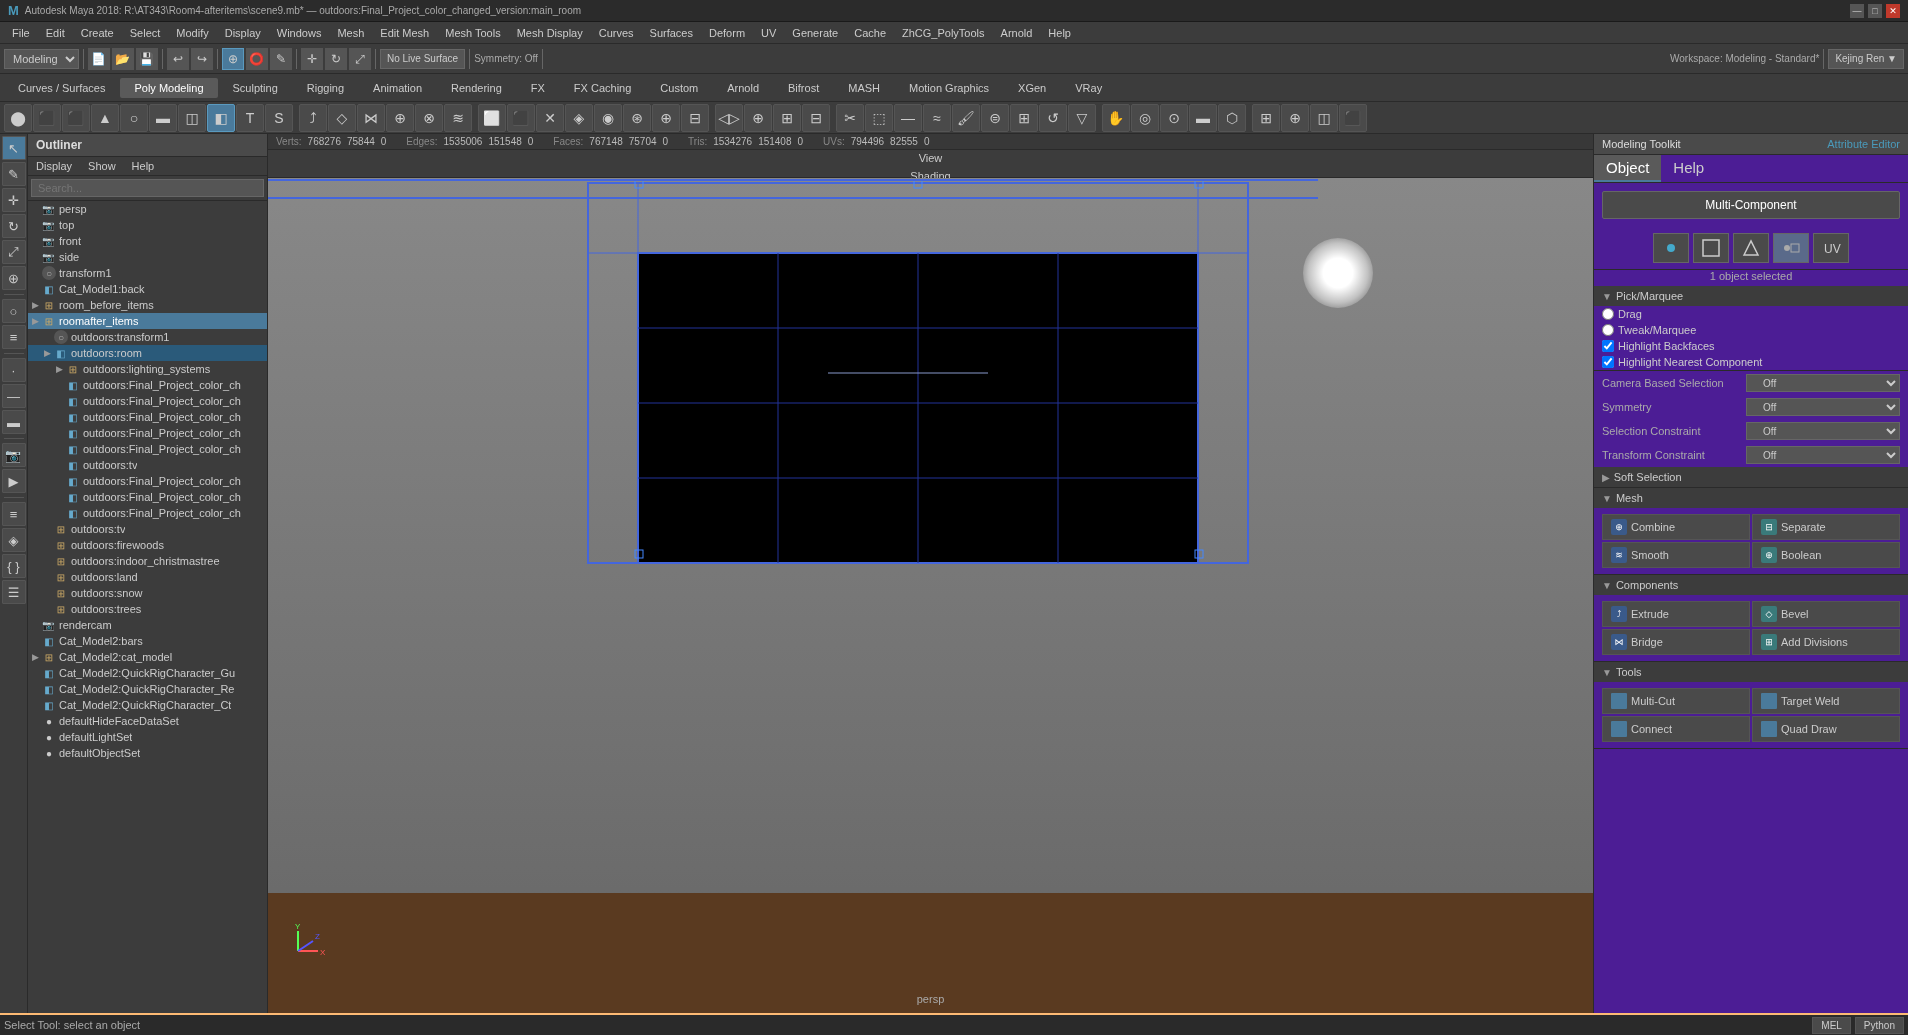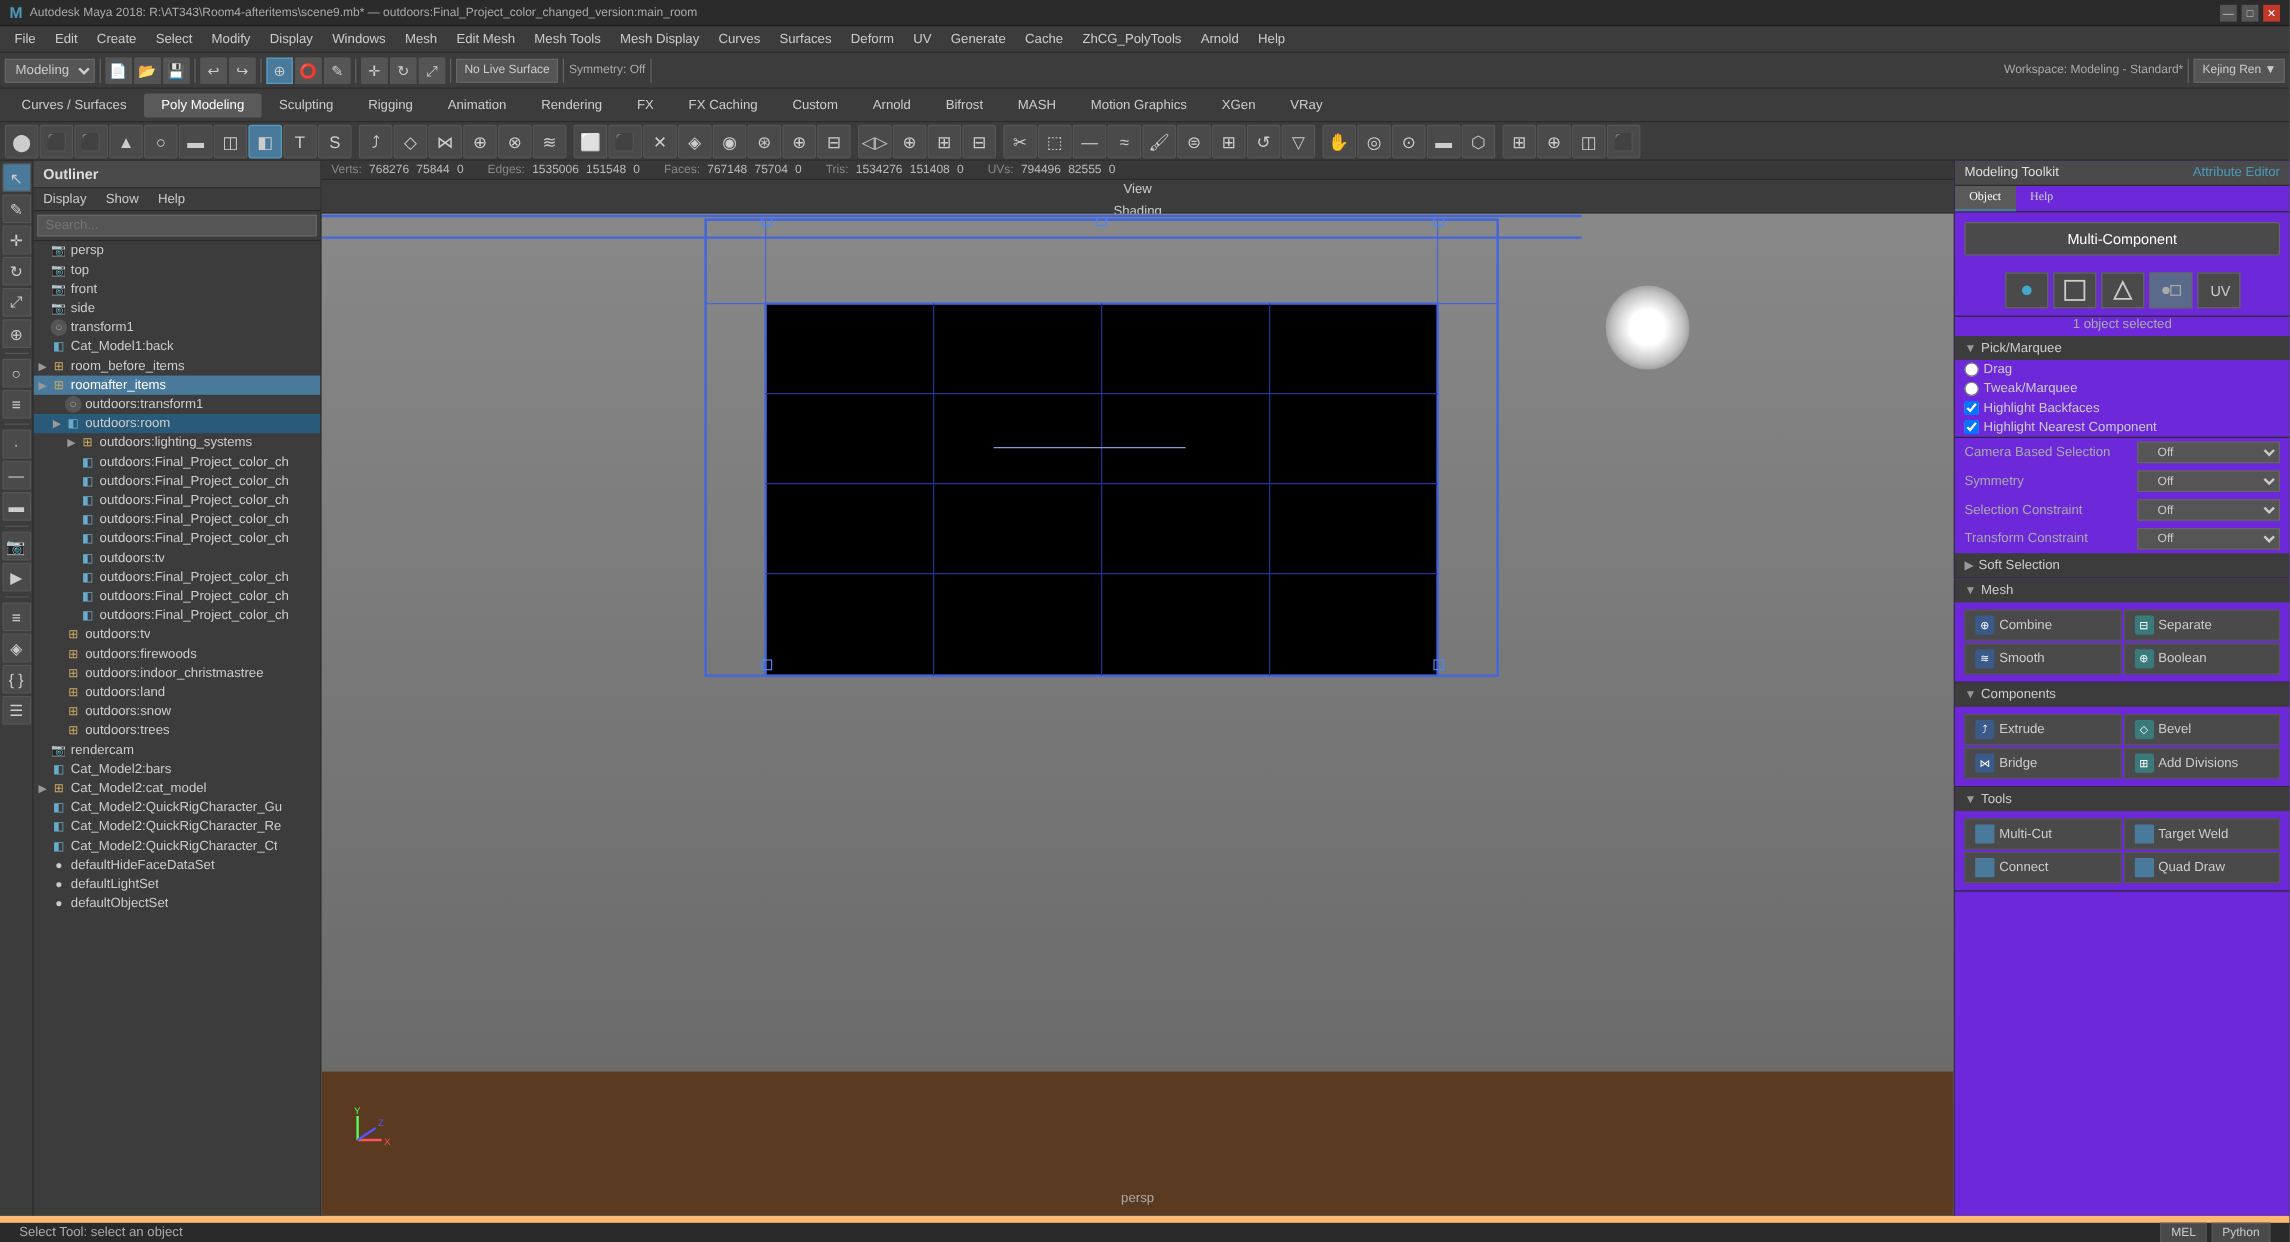--- a/index.html
+++ b/index.html
@@ -74,28 +74,28 @@
     .vp-sep { width: 1px; height: 18px; background: #555; margin: 0 2px; }
     .viewport { flex: 1; background: #6a6a6a; position: relative; overflow: hidden; }
     
     
     .scene-bg { position: absolute; inset: 0; background: linear-gradient(180deg, #888 0%, #777 50%, #666 100%); }
     .scene-floor { position: absolute; bottom: 0; left: 0; right: 0; height: 120px; background: #5a3a20; }
     
     .viewport-label { position: absolute; bottom: 8px; left: 50%; transform: translateX(-50%); color: #aaa; font-size: 11px; }
 
     
-    .right-panel { width: 280px; background: #6d28d9; border-left: 1px solid #2a2a2a; display: flex; flex-direction: column; overflow-y: auto; }
+    .right-panel { width: 315px; background: #4c1d95; border-left: 1px solid #2a2a2a; display: flex; flex-direction: column; overflow-y: auto; }
     .right-panel::-webkit-scrollbar { width: 6px; }
     .right-panel::-webkit-scrollbar-track { background: #3c3c3c; }
     .right-panel::-webkit-scrollbar-thumb { background: #666; }
 
     .rp-header { background: #4a4a4a; padding: 4px 8px; font-size: 11px; color: #ddd; border-bottom: 1px solid #2a2a2a; display: flex; justify-content: space-between; }
     .rp-tabs { display: flex; border-bottom: 1px solid #2a2a2a; }
-    .rp-tab { padding: 4px 12px; font-size: 10px; color: #ccc; cursor: pointer; font-family: Liberation Serif, serif; }
+    .rp-tab { padding: 4px 12px; font-size: 15px; color: #ccc; cursor: pointer; }
     .rp-tab.active { background: #5a5a5a; color: #fff; border-bottom: 2px solid #4a7a9b; }
 
     
     .mc-btn { margin: 8px; background: #4a4a4a; border: 1px solid #666; color: #fff; font-size: 12px; padding: 6px; text-align: center; cursor: pointer; border-radius: 2px; }
 
     
     .shape-btns { display: flex; justify-content: center; gap: 4px; padding: 6px 8px; border-bottom: 1px solid #2a2a2a; align-items: center; }
     .shape-btn { width: 36px; height: 30px; background: #4a4a4a; border: 1px solid #666; cursor: pointer; display: flex; align-items: center; justify-content: center; color: #ccc; font-size: 16px; }
     .selected-label { font-size: 11px; color: #aaa; text-align: center; padding-bottom: 4px; }
 
@@ -116,21 +116,21 @@
     .mesh-btn-icon { width: 16px; height: 16px; background: #3a7a6a; border-radius: 2px; flex-shrink: 0; display: flex; align-items: center; justify-content: center; font-size: 9px; color: #fff; }
     .mesh-btn-icon.blue { background: #3a5a8a; }
     .mesh-btn-icon.teal { background: #3a7a7a; }
 
     
     .tools-grid { display: grid; grid-template-columns: 1fr 1fr; gap: 2px; padding: 6px 8px; }
     .tool-btn { background: #4a4a4a; border: 1px solid #555; color: #ccc; font-size: 11px; padding: 4px 8px; cursor: pointer; display: flex; align-items: center; gap: 4px; }
     .tool-icon { width: 16px; height: 16px; background: #4a7a9b; border-radius: 1px; flex-shrink: 0; }
 
     
-    .status-bar { background: #2a2a2a; height: 22px; display: flex; align-items: center; padding: 0 16px; border-top: 6px solid #fdba74; justify-content: space-between; }
+    .status-bar { background: #2a2a2a; height: 22px; display: flex; align-items: center; padding: 0 4px; border-top: 2px solid #fdba74; justify-content: space-between; }
     .status-left { font-size: 11px; color: #aaa; }
     .status-right { display: flex; gap: 4px; align-items: center; }
     .status-btn { background: #4a4a4a; border: 1px solid #555; color: #ccc; font-size: 10px; padding: 2px 8px; cursor: pointer; }
     .vp-t2-input { background: #555; border: 1px solid #666; color: #ccc; font-size: 10px; height: 16px; width: 50px; text-align: center; margin-left: 15px; }
 
     
     .sun { position: absolute; top: 60px; right: 220px; width: 70px; height: 70px; background: radial-gradient(circle, #fff 30%, rgba(255,255,255,0.5) 60%, transparent 80%); border-radius: 50%; }
 
     
     .lv-sep { width: 20px; height: 1px; background: #555; margin: 2px 2px; }

